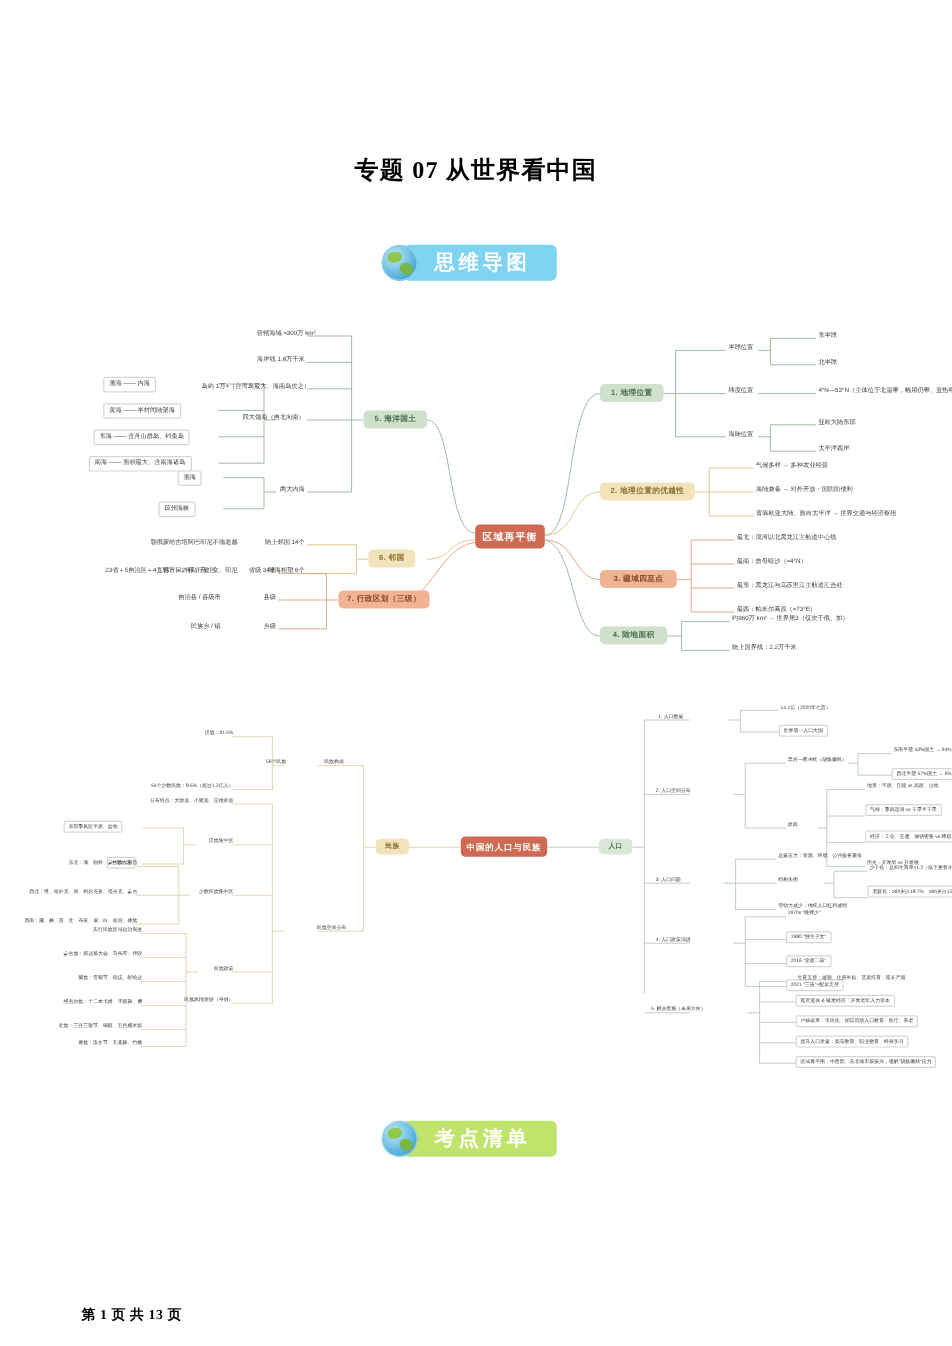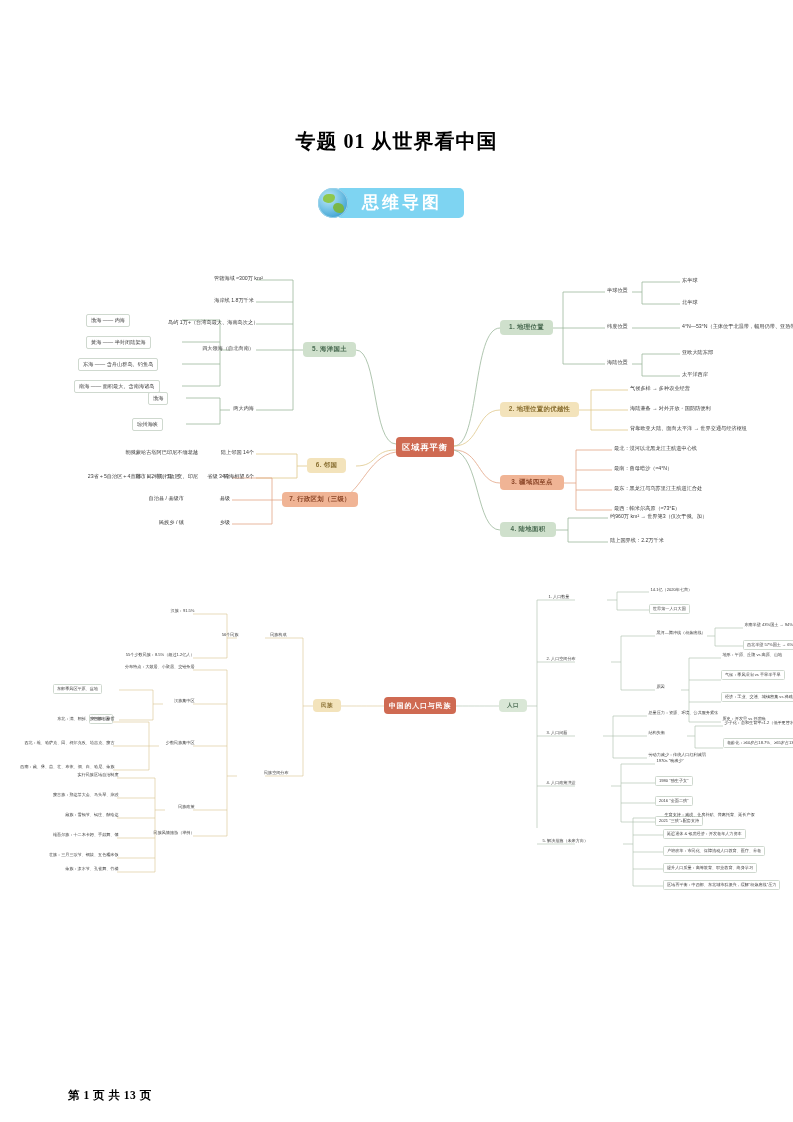--- a/index.html
+++ b/index.html
@@ -31,21 +31,21 @@
   }
   .banner .globe::after{
     content:"";position:absolute;left:15px;top:15px;width:11px;height:10px;border-radius:45% 55% 40% 60%;
     background:#79b53a;opacity:.92;
   }
   .banner .pill{
     margin-left:-12px;padding:4px 22px 4px 26px;border-radius:5px;
     background:#7ed4f2;color:#ffffff;font-weight:bold;font-size:17px;
     letter-spacing:3px;line-height:22px;
   }
-  .banner.mind{left:318px;top:188px;}
+  .banner.mind{left:318px;top:204px;}
   .banner.exam{left:318px;top:934px;}
   .banner.exam .pill{background:#bfe36b;}
 
   
   .mm{position:absolute;}
   .mm svg{position:absolute;left:0;top:0;overflow:visible;}
 
   .node{
     position:absolute;box-sizing:border-box;white-space:nowrap;
     font-size:5.2px;line-height:1.25;
@@ -85,21 +85,21 @@
     position:absolute;left:68px;top:1088px;
     font-family:"Liberation Serif","DejaVu Serif",serif;
     font-weight:bold;font-size:11.5px;color:#000;letter-spacing:.5px;
   }
 </style>
 </head>
 <body>
 
 <div class="page">
 
-  <div class="doc-title">专题 01  从世界看中国</div>
+  <div class="doc-title">专题 07  从世界看中国</div>
 
   <div class="banner mind">
     <div class="globe"></div>
     <div class="pill">思维导图</div>
   </div>
 
   <div class="mm" id="mm1" style="left:60px;top:268px;width:680px;height:290px;">
     <svg width="680" height="290">
       <g fill="none" stroke-width="0.8">
 
@@ -279,16 +279,20 @@
     <div class="node2 lab" style="left:92px;top:219px;width:46px;text-align:right;">民族政策</div>
     <div class="node2 lab" style="left:-42px;top:187px;width:104px;text-align:right;">实行民族区域自治制度</div>
     <div class="node2 lab" style="left:-42px;top:207px;width:104px;text-align:right;">蒙古族：那达慕大会、马头琴、摔跤</div>
     <div class="node2 lab" style="left:-42px;top:227px;width:104px;text-align:right;">藏族：雪顿节、锅庄、献哈达</div>
     <div class="node2 lab" style="left:-42px;top:247px;width:104px;text-align:right;">维吾尔族：十二木卡姆、手鼓舞、馕</div>
     <div class="node2 lab" style="left:-42px;top:267px;width:104px;text-align:right;">壮族：三月三歌节、铜鼓、五色糯米饭</div>
     <div class="node2 lab" style="left:-42px;top:281px;width:104px;text-align:right;">傣族：泼水节、孔雀舞、竹楼</div>
     <div class="node2 lab" style="left:82px;top:245px;width:56px;text-align:right;">民族风情旅游（举例）</div>
   </div>
 
+  <div class="banner exam">
+    <div class="globe"></div>
+    <div class="pill">考点清单</div>
+  </div>
 
   <div class="footer">第 1 页 共 13 页</div>
 
 </div>
 
 </body></html>

